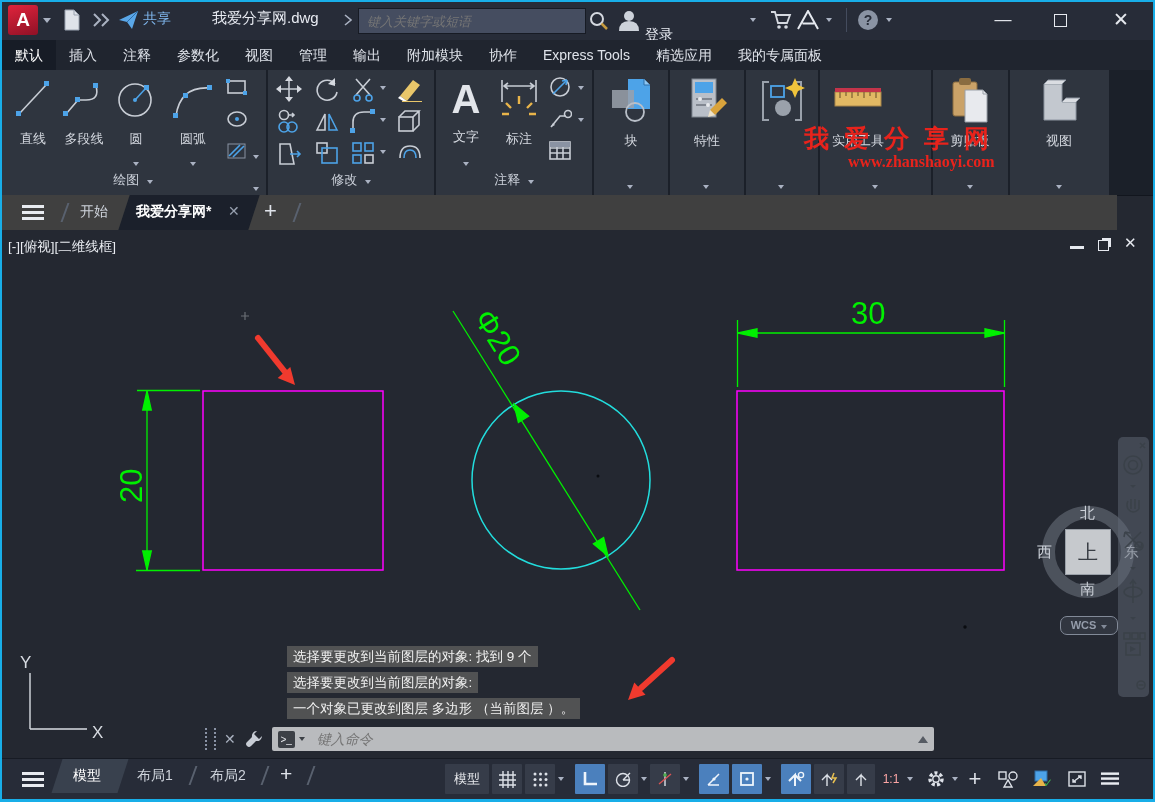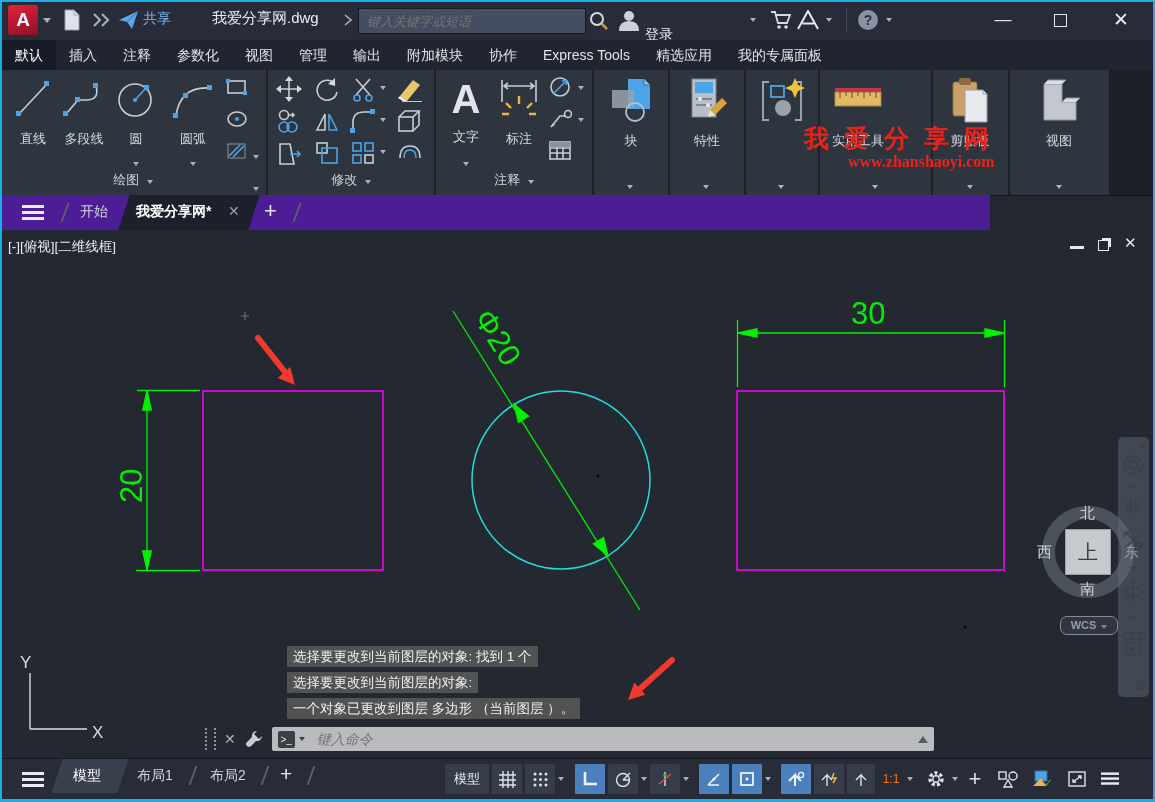--- a/index.html
+++ b/index.html
@@ -23,21 +23,21 @@
   
   .ribbon{position:absolute;left:0;top:70px;width:1155px;height:125px;background:#1b2029;display:flex;border-bottom:1px solid #12161e;}
   .panel{position:relative;background:#2f353f;height:125px;margin-right:2px;flex:0 0 auto;}
   .plabel{position:absolute;bottom:6px;width:100%;text-align:center;color:#ccd1da;font-size:13px;}
   .blabel{position:absolute;width:100%;text-align:center;color:#d5d9e0;font-size:13px;top:54px;}
   .bigbtn{position:absolute;top:6px;text-align:center;}
   .pcaret{position:absolute;bottom:6px;left:50%;margin-left:-4px;}
   .ric{stroke:#c8cdd5;fill:none;stroke-width:1.6;}
   .ricb{stroke:#4da3e8;fill:none;stroke-width:1.6;}
   
-  .filetabs{position:absolute;left:0;top:195px;width:990px;height:35px;background:#4c1d95;border-bottom:1px solid #151a22;}
+  .filetabs{position:absolute;left:0;top:195px;width:1117px;height:35px;background:#404040;border-bottom:1px solid #151a22;}
   .slash{position:absolute;top:8px;width:2px;height:19px;background:#59616f;transform:skewX(-20deg);}
   .burger{position:relative;width:22px;height:16px;}
   .burger i{position:absolute;left:0;width:22px;height:3px;background:#e8ebf0;}
   .ftab-active{position:absolute;left:124px;top:0;height:35px;background:#1b202b;transform:skewX(-18deg);width:130px;}
   
   .viewport{position:absolute;left:0;top:230px;width:1155px;height:528px;background:#242831;}
   .vplabel{position:absolute;left:8px;top:8px;color:#e8ebf0;font-size:13.5px;}
   .chip{display:inline-block;background:rgba(88,88,88,0.88);color:#f1f1f1;font-size:13.5px;line-height:21px;padding:0 6px;margin-bottom:5px;}
   
   .vc-ring{position:absolute;left:1042px;top:276px;width:66px;height:66px;border:13px solid rgba(138,146,158,0.4);border-radius:50%;}
@@ -479,21 +479,21 @@
             <rect x="22" y="196" width="5" height="6"></rect>
           <rect x="8" y="206" width="14" height="12"></rect>
             <path d="M12 209 L18 212 L12 215 Z" fill="#3a4148" stroke="none"></path>
           <circle cx="23" cy="248" r="4"></circle>
             <path d="M20.5 248 H25.5"></path>
         </g>
       </svg>
     </div>
 
     <div class="abs" style="left:287px;top:416px;display:flex;flex-direction:column;align-items:flex-start;">
-      <span class="chip">选择要更改到当前图层的对象: 找到 1 个</span>
+      <span class="chip">选择要更改到当前图层的对象: 找到 9 个</span>
       <span class="chip">选择要更改到当前图层的对象:</span>
       <span class="chip">一个对象已更改到图层 多边形 （当前图层 ）。</span>
     </div>
 
     <div class="cmddock">
       <div style="width:7px;height:22px;border-left:2px dotted #8a93a5;border-right:2px dotted #8a93a5;margin-right:8px;"></div>
       <span style="color:#aab2c0;font-size:14px;margin-right:8px;">✕</span>
       <svg width="20" height="20" style="margin-right:8px;">
           <path d="M13 2 a5 5 0 0 0 -5 6 L3 13 a2.5 2.5 0 0 0 4 4 L12 12 a5 5 0 0 0 6 -5 L15 10 L10 5 Z" fill="#c8cdd5"></path>
         </svg>
@@ -590,21 +590,21 @@
           <svg width="18" height="16">
             <path d="M7 15 L7 4 L2 9 M7 4 L12 9" class="sic" stroke-width="2"></path>
             <path d="M14 2 L12 7 H16 L13 12" stroke="#e8c050" stroke-width="1.5" fill="none"></path>
           </svg>
         </div>
       <div class="stile" style="width:28px;">
           <svg width="16" height="16">
             <path d="M8 15 L8 4 L3 9 M8 4 L13 9" class="sic" stroke-width="2"></path>
           </svg>
         </div>
-      <div class="stile flat" style="width:26px;color:#f97316;font-size:12px;">1:1</div>
+      <div class="stile flat" style="width:26px;color:#fca5a5;font-size:12px;">1:1</div>
       <span class="caret sm"></span>
       <div style="width:4px;"></div>
       <div class="stile flat" style="width:26px;">
           <svg width="18" height="18">
             <circle cx="9" cy="9" r="6" stroke="#dde1e8" stroke-width="3.4" stroke-dasharray="3 2.2" fill="none"></circle>
             <circle cx="9" cy="9" r="3.2" fill="#272c38" stroke="#dde1e8" stroke-width="1.4"></circle>
           </svg>
         </div>
       <span class="caret sm"></span>
       <div class="stile flat" style="width:28px;color:#dde1e8;font-size:22px;font-weight:300;">+</div>

